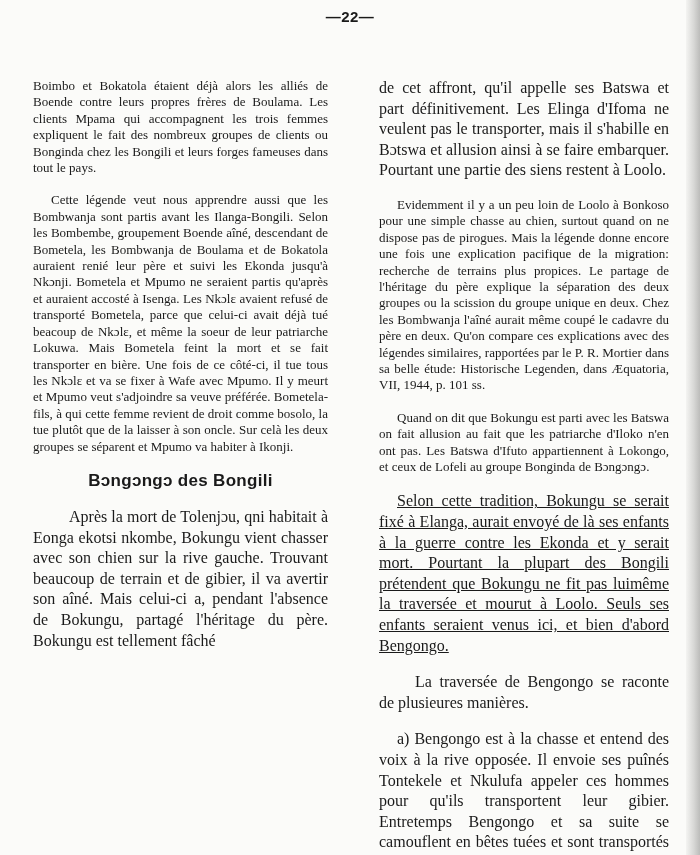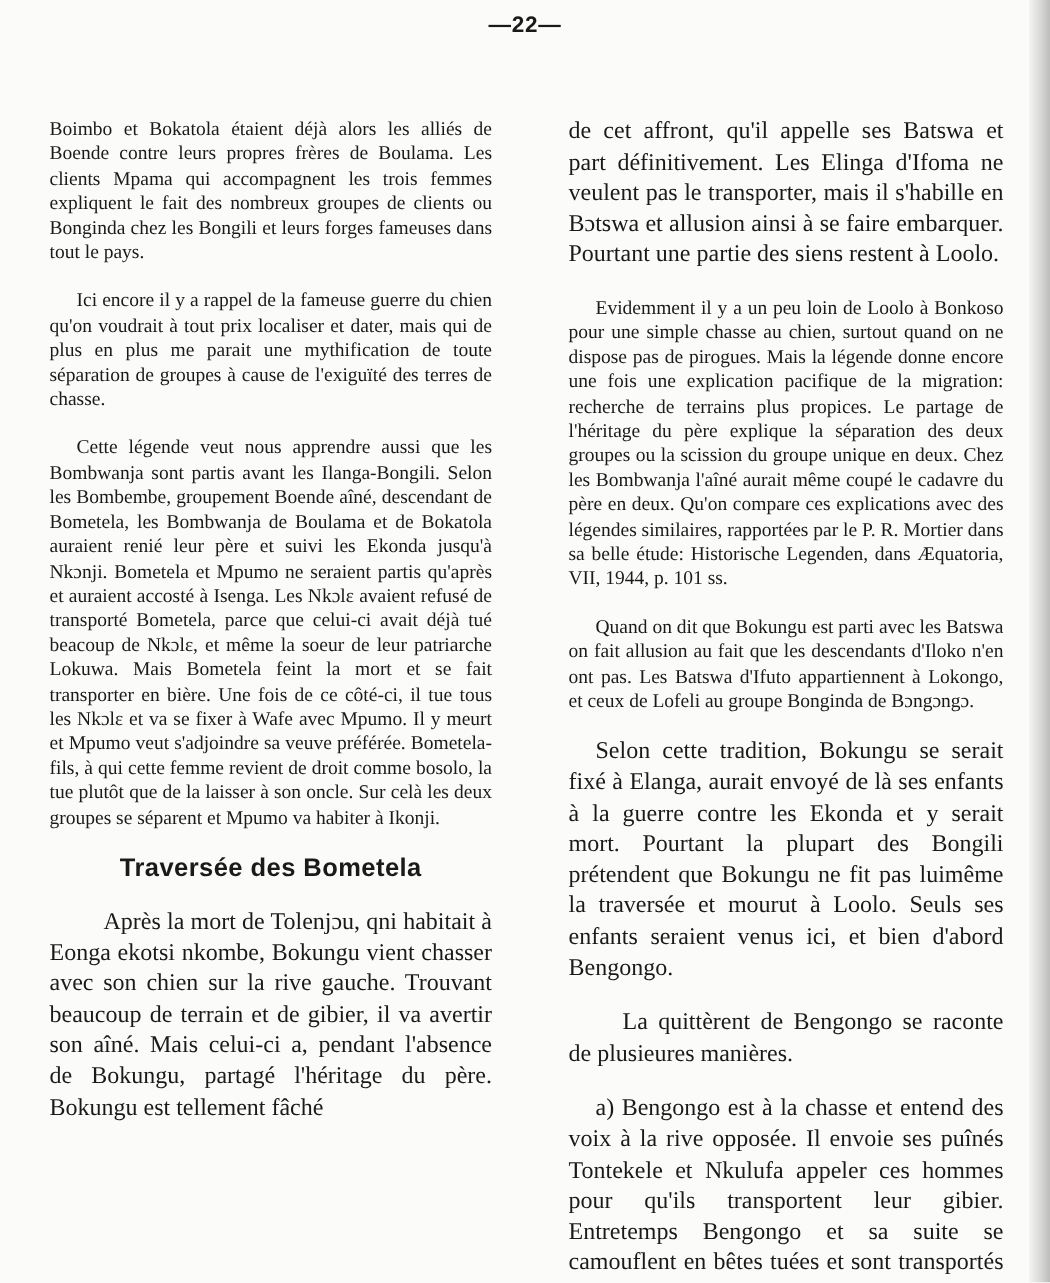--- a/index.html
+++ b/index.html
@@ -24,42 +24,41 @@
     text-align: justify;
   }
   .col.left { left: 17px; }
   .col.right { left: 363px; width: 322px; }
   p { margin: 16px; }
   .large { font-size: 16px; line-height: 20.6px; }
   .small { font-size: 13px; line-height: 16.4px; }
   .indent { text-indent: 18px; }
   .indent-lg { text-indent: 36px; }
   .gap { margin-top: 5px; }
-  .gap-lg { margin-top: 6px; }
+  .gap-lg { margin-top: 6px; text-decoration: underline; }
   .heading {
     font-family: "Liberation Sans", "DejaVu Sans", sans-serif;
     font-weight: bold; font-size: 17px; text-align: center;
     margin: 14px 0 9px 0; letter-spacing: 0.3px;
   }
 </style>
 </head>
 <body>
 
 <div class="edge"></div>
 
 <div class="page-number">—22—</div>
 
 <div class="col left">
   <p class="small">Boimbo et Bokatola étaient déjà alors les alliés de Boende contre leurs propres frères de Boulama. Les clients Mpama qui accompagnent les trois femmes expliquent le fait des nombreux groupes de clients ou Bonginda chez les Bongili et leurs forges fameuses dans tout le pays.</p>
-  <p class="small indent gap">Ici encore il y a rappel de la fameuse guerre du chien qu'on voudrait à tout prix localiser et dater, mais qui de plus en plus me parait une mythification de toute séparation de groupes à cause de l'exiguïté des terres de chasse.</p>
   <p class="small indent gap">Cette légende veut nous apprendre aussi que les Bombwanja sont partis avant les Ilanga-Bongili. Selon les Bombembe, groupement Boende aîné, descendant de Bometela, les Bombwanja de Boulama et de Bokatola auraient renié leur père et suivi les Ekonda jusqu'à Nkɔnji. Bometela et Mpumo ne seraient partis qu'après et auraient accosté à Isenga. Les Nkɔlɛ avaient refusé de transporté Bometela, parce que celui-ci avait déjà tué beacoup de Nkɔlɛ, et même la soeur de leur patriarche Lokuwa. Mais Bometela feint la mort et se fait transporter en bière. Une fois de ce côté-ci, il tue tous les Nkɔlɛ et va se fixer à Wafe avec Mpumo. Il y meurt et Mpumo veut s'adjoindre sa veuve préférée. Bometela-fils, à qui cette femme revient de droit comme bosolo, la tue plutôt que de la laisser à son oncle. Sur celà les deux groupes se séparent et Mpumo va habiter à Ikonji.</p>
-  <div class="heading">Traversée des Bometela</div>
+  <div class="heading">Bɔngɔngɔ des Bongili</div>
   <p class="large indent-lg">Après la mort de Tolenjɔu, qni habitait à Eonga ekotsi nkombe, Bokungu vient chasser avec son chien sur la rive gauche. Trouvant beaucoup de terrain et de gibier, il va avertir son aîné. Mais celui-ci a, pendant l'absence de Bokungu, partagé l'héritage du père. Bokungu est tellement fâché</p>
 </div>
 
 <div class="col right">
   <p class="large">de cet affront, qu'il appelle ses Batswa et part définitivement. Les Elinga d'Ifoma ne veulent pas le transporter, mais il s'habille en Bɔtswa et allusion ainsi à se faire embarquer. Pourtant une partie des siens restent à Loolo.</p>
   <p class="small indent gap">Evidemment il y a un peu loin de Loolo à Bonkoso pour une simple chasse au chien, surtout quand on ne dispose pas de pirogues. Mais la légende donne encore une fois une explication pacifique de la migration: recherche de terrains plus propices. Le partage de l'héritage du père explique la séparation des deux groupes ou la scission du groupe unique en deux. Chez les Bombwanja l'aîné aurait même coupé le cadavre du père en deux. Qu'on compare ces explications avec des légendes similaires, rapportées par le P. R. Mortier dans sa belle étude: Historische Legenden, dans Æquatoria, VII, 1944, p. 101 ss.</p>
-  <p class="small indent gap">Quand on dit que Bokungu est parti avec les Batswa on fait allusion au fait que les descendants d'Iloko n'en ont pas. Les Batswa d'Ifuto appartiennent à Lokongo, et ceux de Lofeli au groupe Bonginda de Bɔngɔngɔ.</p>
+  <p class="small indent gap">Quand on dit que Bokungu est parti avec les Batswa on fait allusion au fait que les patriarche d'Iloko n'en ont pas. Les Batswa d'Ifuto appartiennent à Lokongo, et ceux de Lofeli au groupe Bonginda de Bɔngɔngɔ.</p>
   <p class="large indent gap-lg">Selon cette tradition, Bokungu se serait fixé à Elanga, aurait envoyé de là ses enfants à la guerre contre les Ekonda et y serait mort. Pourtant la plupart des Bongili prétendent que Bokungu ne fit pas luimême la traversée et mourut à Loolo. Seuls ses enfants seraient venus ici, et bien d'abord Bengongo.</p>
-  <p class="large indent-lg gap">La quittèrent de Bengongo se raconte de plusieures manières.</p>
+  <p class="large indent-lg gap">La traversée de Bengongo se raconte de plusieures manières.</p>
   <p class="large indent gap">a) Bengongo est à la chasse et entend des voix à la rive opposée. Il envoie ses puînés Tontekele et Nkulufa appeler ces hommes pour qu'ils transportent leur gibier. Entretemps Bengongo et sa suite se camouflent en bêtes tuées et sont transportés ainsi. Quand les Elinga et les Bombwanja voient qu'ils ont introduit le cheval de Troie il se bat-</p>
 </div>
 
 </body></html>

